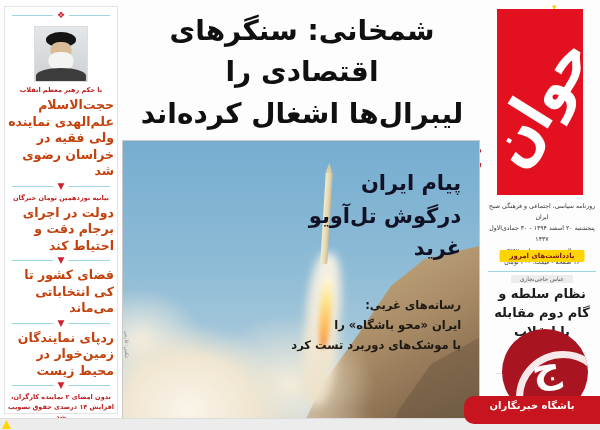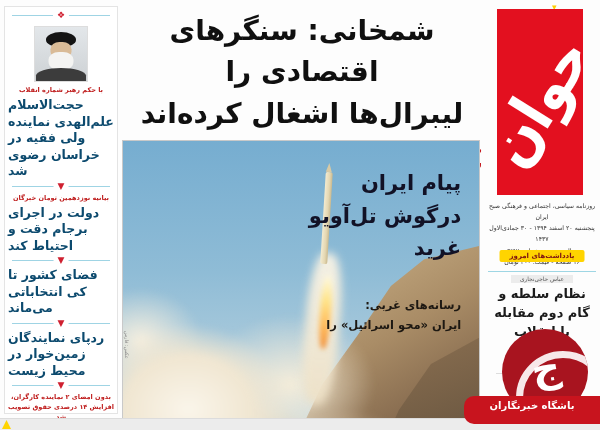--- a/index.html
+++ b/index.html
@@ -22,21 +22,21 @@
     position:absolute;left:50%;top:0;transform:translateX(-50%);
     background:#fff;color:#cf2030;font-size:9px;line-height:13px;padding:0 4px;
   }
   .portrait{width:54px;height:56px;margin:4px auto 3px;position:relative;overflow:hidden;
     background:linear-gradient(180deg,#e3e7ea 0%,#cdd1d4 100%);border:1px solid #ddd;box-sizing:border-box;flex:none;}
   .turban{position:absolute;top:5px;left:50%;transform:translateX(-50%);width:30px;height:15px;background:#141414;border-radius:50% 50% 46% 46%;}
   .face{position:absolute;top:15px;left:50%;transform:translateX(-50%);width:21px;height:17px;background:#d9bb97;border-radius:42%;}
   .beard{position:absolute;top:25px;left:50%;transform:translateX(-50%);width:25px;height:19px;background:#f4f4f2;border-radius:42% 42% 50% 50%;}
   .robe{position:absolute;bottom:-2px;left:50%;transform:translateX(-50%);width:50px;height:15px;background:#3c3c3c;border-radius:50% 50% 0 0;}
   .kicker{font-size:6.5px;font-weight:bold;color:#c02020;text-align:center;line-height:1.55;flex:none;}
-  .story-title{font-size:12.5px;font-weight:bold;color:#0c4a6e;text-align:left;line-height:1.32;flex:none;letter-spacing:-0.3px;}
+  .story-title{font-size:12.5px;font-weight:bold;color:#c2410c;text-align:right;line-height:1.32;flex:none;letter-spacing:-0.3px;}
   .gap2{height:2px;flex:none;}
   
   #headline-zone{position:absolute;left:122px;top:10px;width:360px;}
   .main-headline{font-size:28px;font-weight:bold;color:#101010;text-align:center;line-height:1.48;letter-spacing:-0.8px;}
   .kicker-row{margin-top:7px;display:flex;justify-content:center;align-items:baseline;gap:5px;direction:rtl;}
   .red-kicker{font-size:13px;font-weight:bold;color:#c4161c;}
   .pages-ref{font-size:6.5px;font-weight:bold;color:#222;}
   
   #photo-box{position:absolute;left:122px;top:140px;width:358px;height:330px;border:1px solid #c9c9c9;box-sizing:border-box;overflow:hidden;background:#9cc4da;}
   .sky{position:absolute;inset:0;background:linear-gradient(180deg,#76add0 0%,#8fbcd6 40%,#b5d0de 75%,#cfdde2 100%);}
@@ -100,21 +100,21 @@
   <div class="orn-divider">
       <span class="orn">❖</span>
     </div>
 
   <div class="portrait">
     <div class="turban"></div>
     <div class="face"></div>
     <div class="beard"></div>
     <div class="robe"></div>
   </div>
-  <div class="kicker">با حکم رهبر شماره انقلاب</div>
+  <div class="kicker">با حکم رهبر معظم انقلاب</div>
   <div class="gap2"></div>
   <div class="story-title">حجت‌الاسلام علم‌الهدی نماینده ولی فقیه در خراسان رضوی شد</div>
 
   <div class="orn-divider">
       <span class="orn">▼</span>
     </div>
   <div class="kicker">بیانیه نوزدهمین تومان خبرگان</div>
   <div class="gap2"></div>
   <div class="story-title">دولت در اجرای برجام دقت و احتیاط کند</div>
 
@@ -156,21 +156,22 @@
   <div class="plume"></div>
   <div class="flame"></div>
   <div class="missile"></div>
   <div class="photo-title">
     <div>پیام ایران</div>
     <div>درگوش تل‌آویو</div>
     <div>غرید</div>
   </div>
   <div class="photo-caption">
     <div>رسانه‌های غربی:</div>
-    <div>ایران «محو اسرائیل» را</div>
+    <div>ایران «محو باشگاه» را</div>
+    <div>با موشک‌های دوربرد تست کرد</div>
   </div>
   <div class="photo-credit">عکس: فارس</div>
 </div>
 
 <div id="right-col">
   <div class="top-orn">▾</div>
   <div class="logo-box">
     <div class="logo-text">جوان</div>
   </div>
   <div class="masthead-info">

